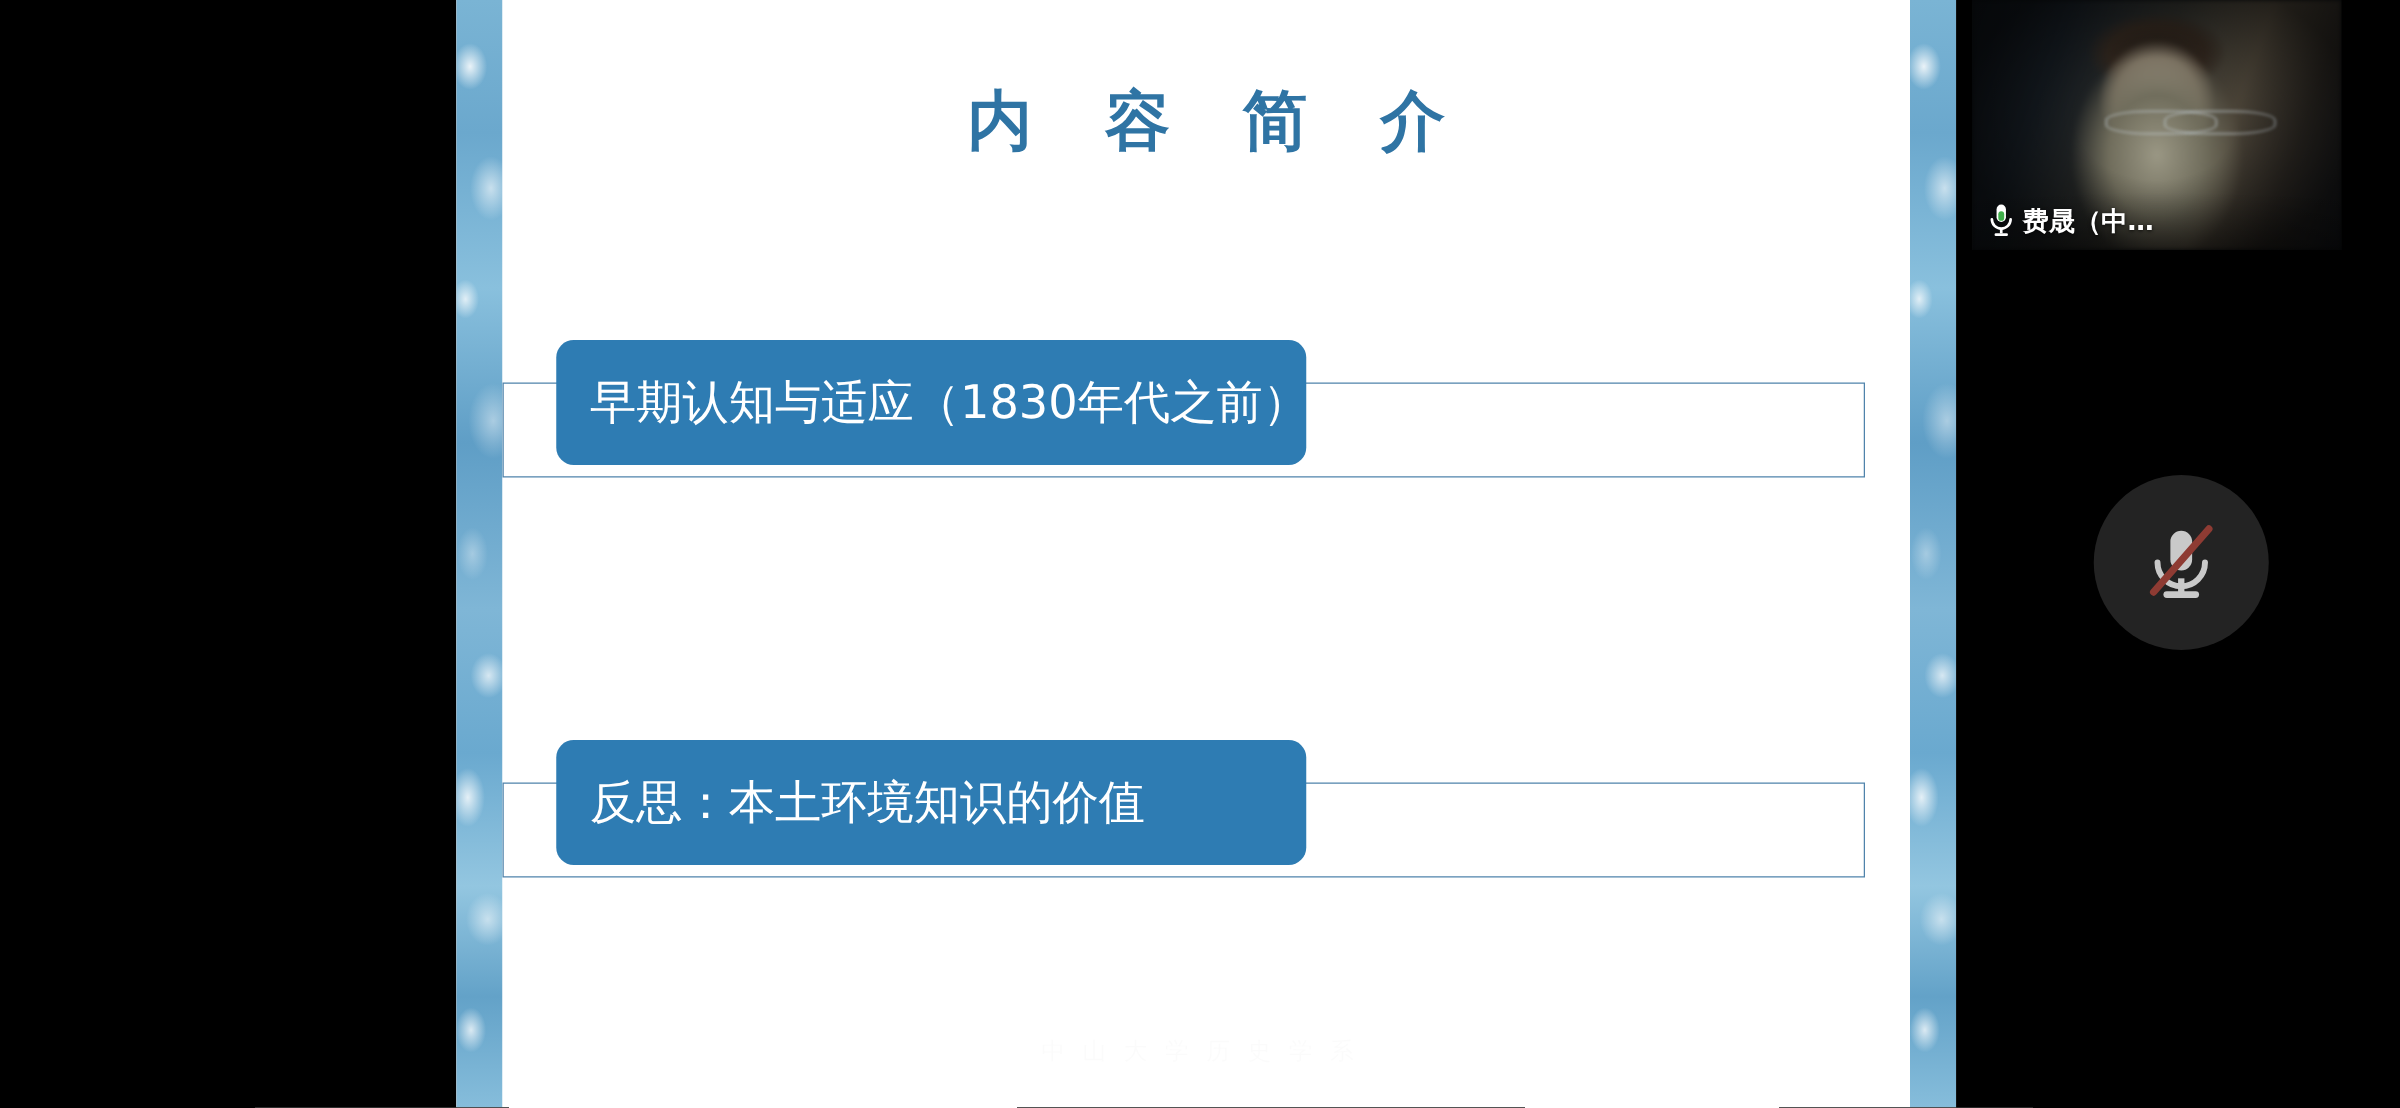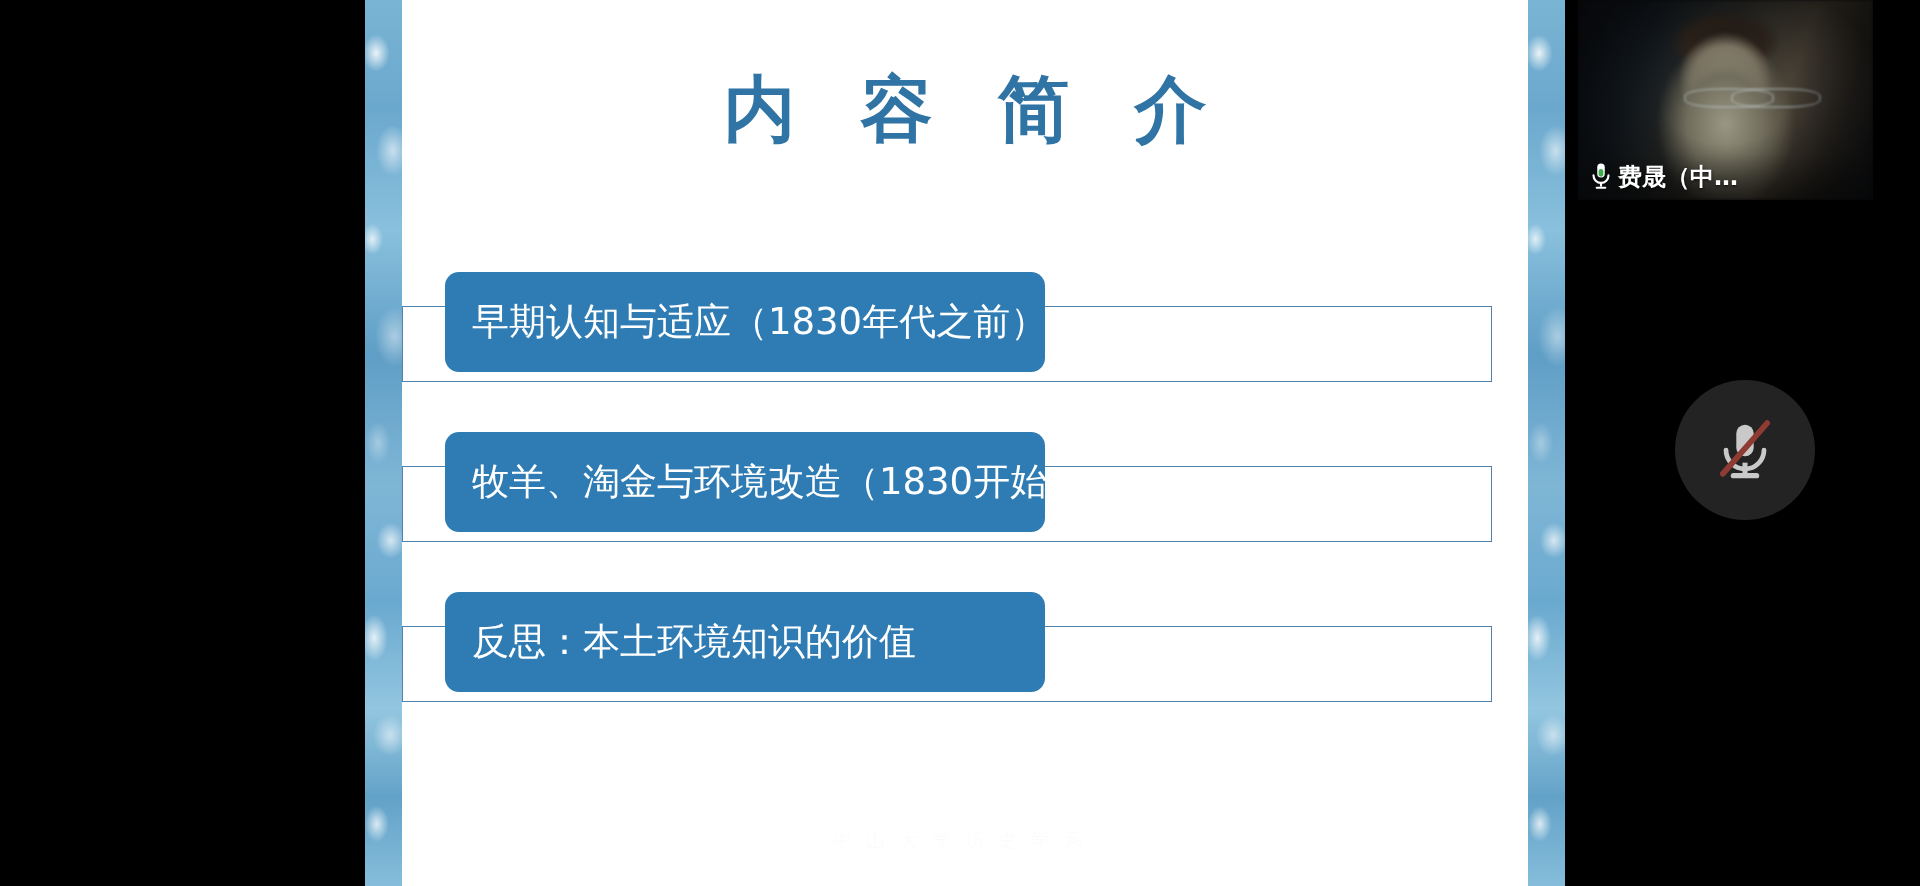--- a/index.html
+++ b/index.html
@@ -63,21 +63,21 @@
   }
 
   
   .slide-title {
     position: absolute;
     left: 0;
     right: 0;
     top: 62px;
     text-align: center;
     color: #2f74a4;
-    font-size: 72px;
+    font-size: 52px;
     font-weight: bold;
     letter-spacing: 20px;
     text-indent: 20px;
     font-family: "DejaVu Sans", "Liberation Sans", sans-serif;
     white-space: nowrap;
   }
 
   
   .smart-rows {
     position: absolute;
@@ -201,21 +201,21 @@
     width: 100%;
     height: 46px;
     display: flex;
     align-items: center;
     padding-left: 10px;
     box-sizing: border-box;
     background: linear-gradient(180deg, rgba(0,0,0,0) 0%, rgba(0,0,0,0.30) 100%);
   }
   .video-name {
     color: #ffffff;
-    font-size: 24px;
+    font-size: 21px;
     font-weight: 600;
     white-space: nowrap;
     margin-left: 4px;
     text-shadow: 0 1px 3px rgba(0,0,0,0.8);
     font-family: "DejaVu Sans", "Liberation Sans", sans-serif;
   }
   .mic-small { width: 26px; height: 30px; flex: 0 0 auto; }
 
   
   .mute-status {
@@ -247,26 +247,20 @@
 
       <div class="smart-rows">
 
         <div class="smart-row r1">
           <div class="row-outline"></div>
           <div class="row-chip">
             <span class="chip-text">早期认知与适应（1830年代之前）</span>
           </div>
         </div>
 
-        <div class="smart-row r2">
-          <div class="row-outline"></div>
-          <div class="row-chip">
-            <span class="chip-text">牧羊、淘金与环境改造（1830开始）</span>
-          </div>
-        </div>
 
         <div class="smart-row r3">
           <div class="row-outline"></div>
           <div class="row-chip">
             <span class="chip-text">反思：本土环境知识的价值</span>
           </div>
         </div>
 
       </div>
 

